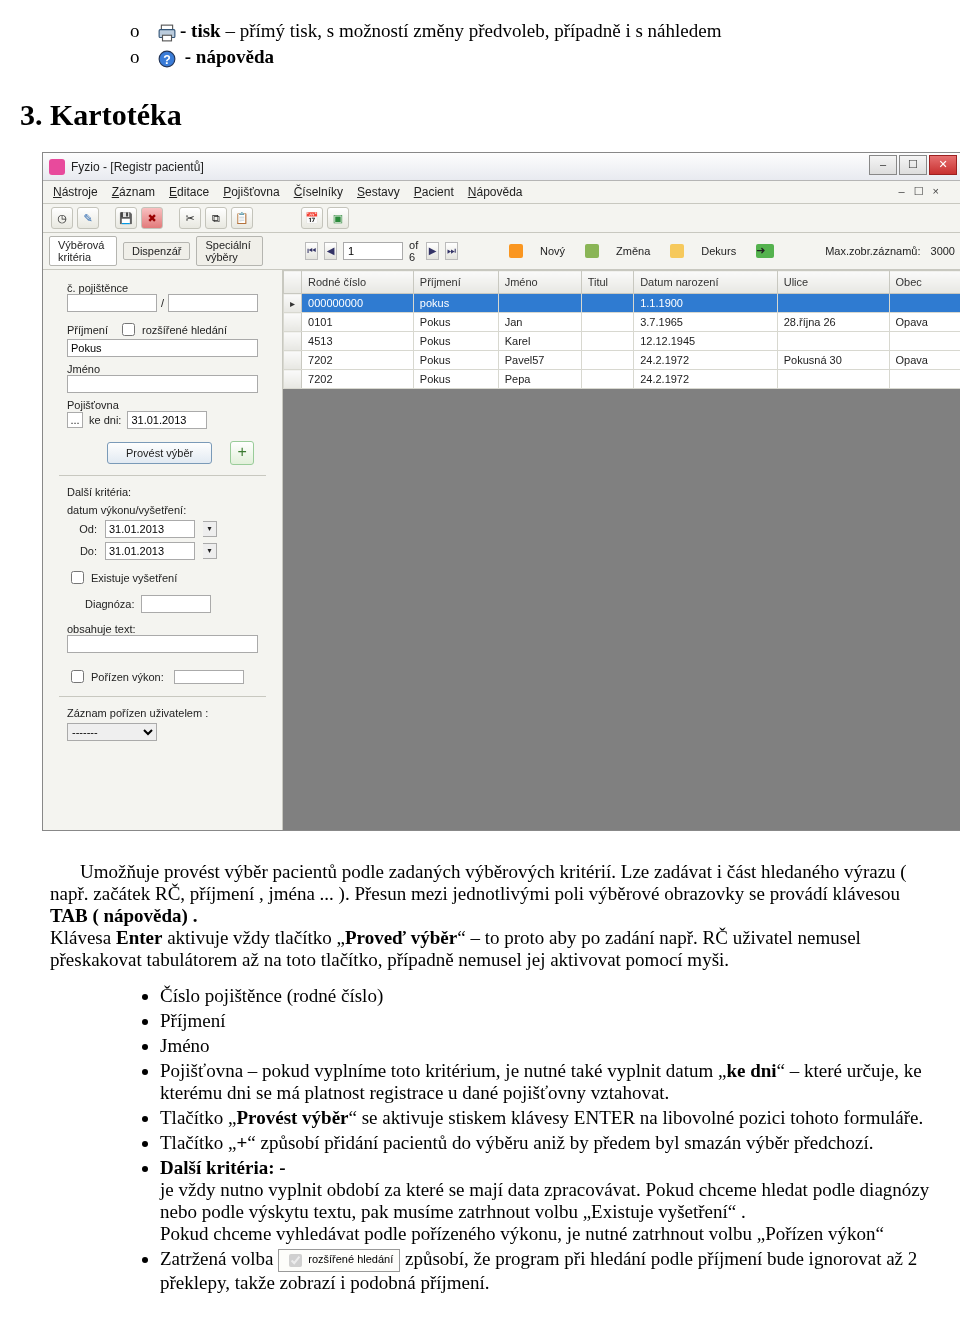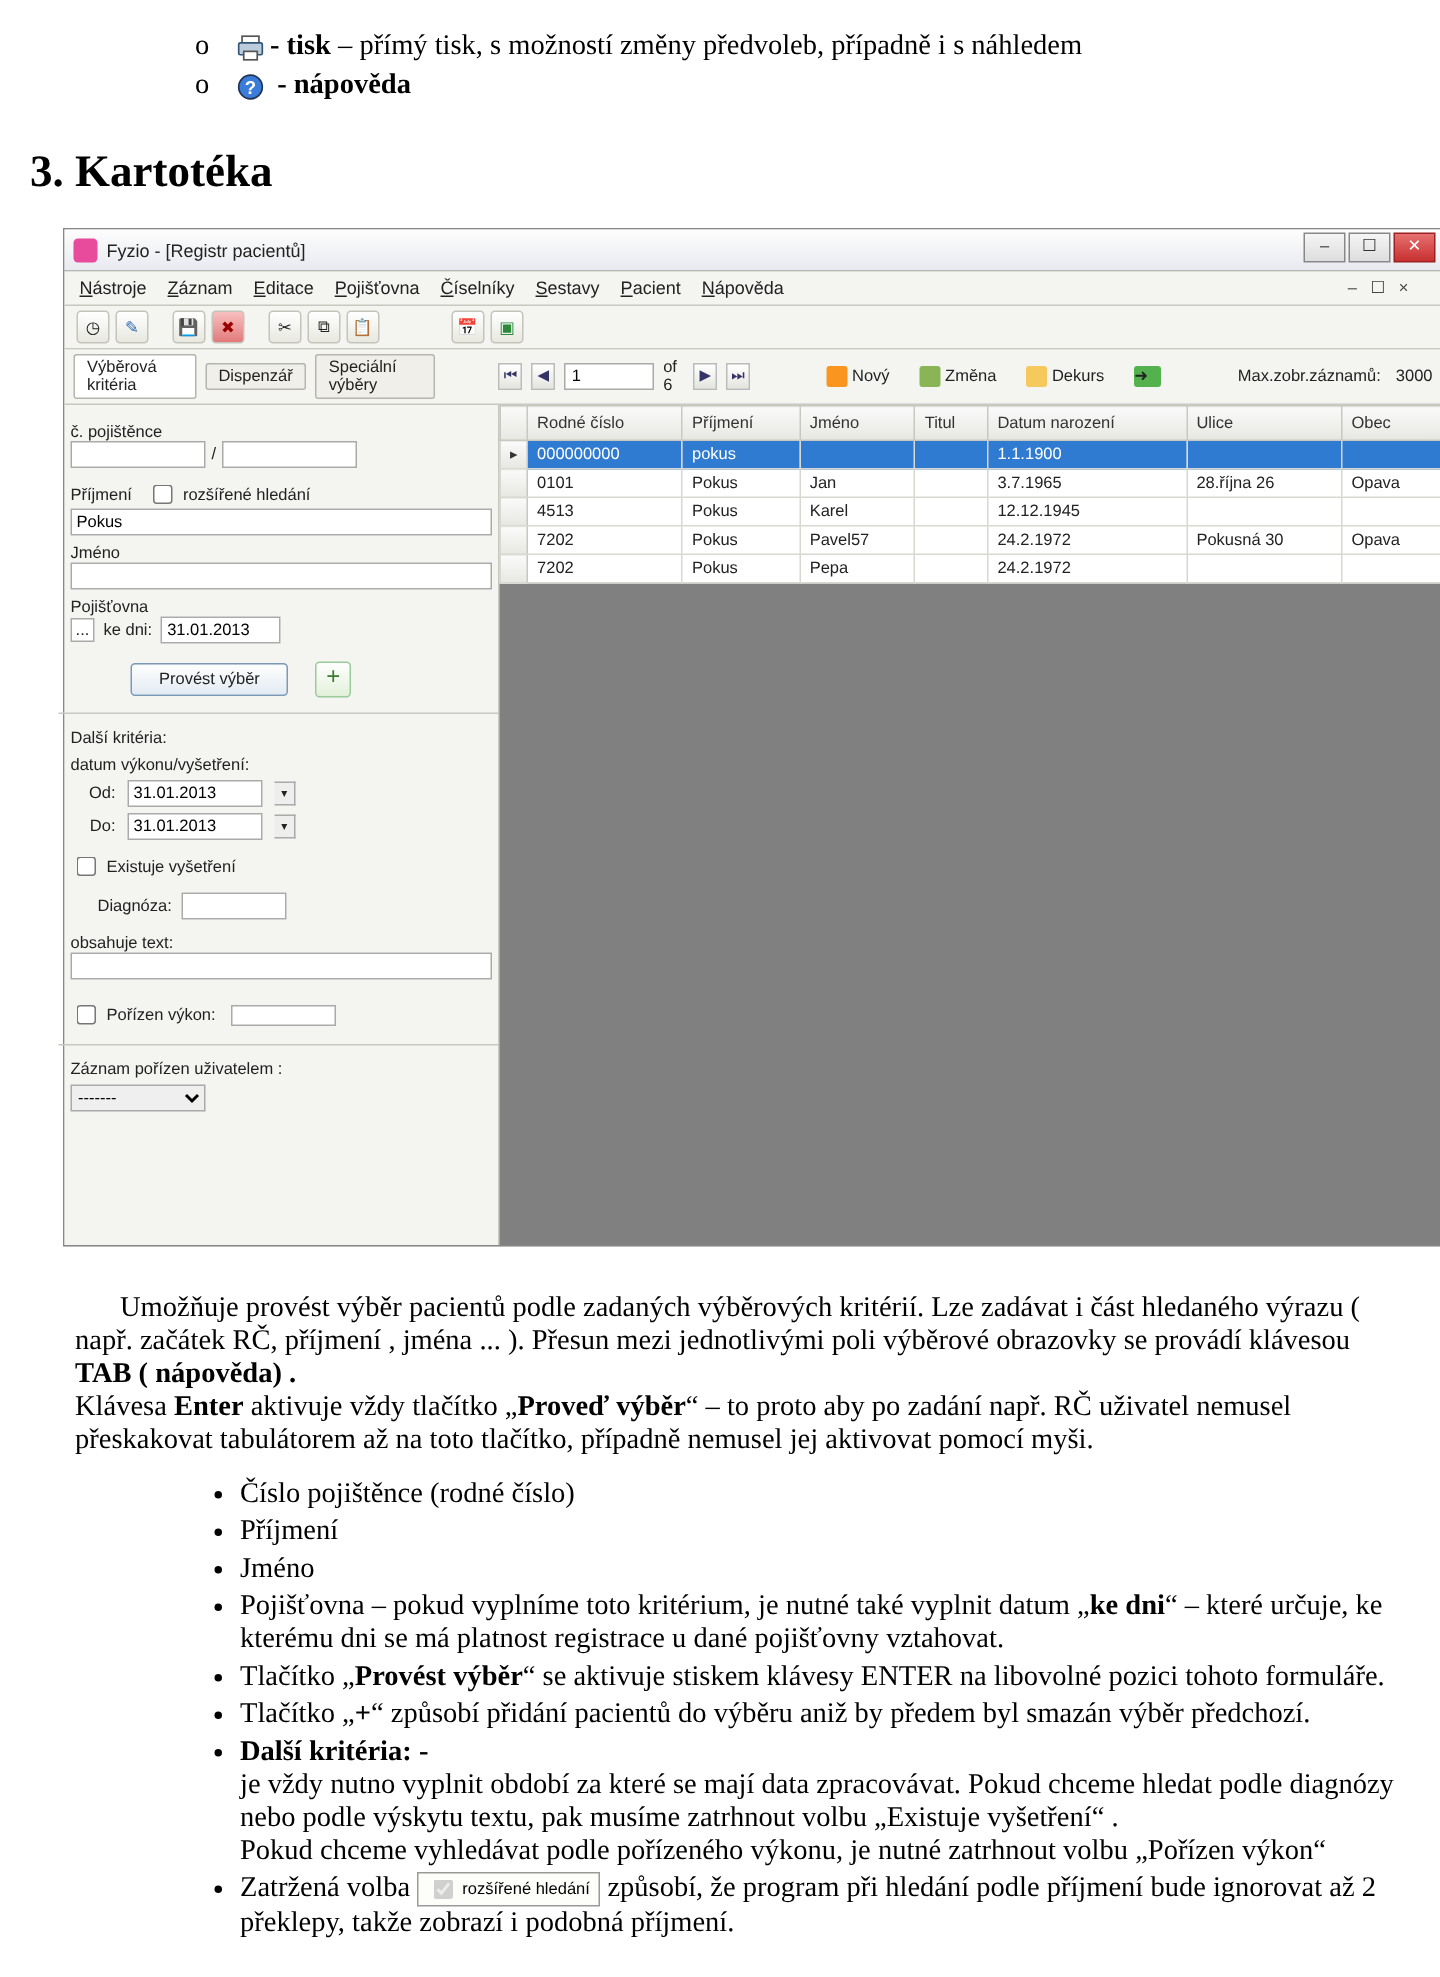--- a/index.html
+++ b/index.html
@@ -74,29 +74,29 @@
     background:#f4f4f0;
     border-bottom:1px solid #c8c8c0;
     padding:3px 6px;
     display:flex; align-items:center; gap:6px;
     font-size:11px;
   }
   .navbar .tab { border:1px solid #b5b5b0; background:#f0efe9; padding:2px 8px; border-radius:2px;}
   .navbar .tab.active { background:#fff;}
   .navbar input.page { width:60px; height:18px; border:1px solid #aaa; font-size:11px; padding:0 4px;}
   .navbtn { width:20px;height:18px;border:1px solid #bbb;background:linear-gradient(#fff,#e4e4de);text-align:center;line-height:15px;font-size:10px;color:#336; }
-  .navbar .chip { display:flex; align-items:center; gap:3px; padding:1px 6px; border:1px solid transparent;}
+  .navbar .chip { display:flex; align-items:center; gap:17px; padding:1px 6px; border:1px solid transparent;}
   .navbar .chip .ci { width:14px;height:14px; background:#fa9620; border-radius:2px;}
   .navbar .chip .ci.b { background:#8ab556;}
   .navbar .chip .ci.c { background:#f6c95c;}
   .navbar .chip .ci.d { background:#54b24e;}
   .navbar .spacer { flex:0 0 20px; border-left:1px solid #ccc; margin:0 6px;}
   
   .mainsplit { display:flex; min-height:560px; }
-  .leftpanel { width:290px; background:#f4f4f0; border-right:1px solid #c8c8c0; padding:6px 4px; font-size:11px;}
+  .leftpanel { width:240px; background:#f4f4f0; border-right:1px solid #c8c8c0; padding:6px 24px; font-size:11px;}
   .rightpanel { flex:1; background:#808080; padding:0;}
   .leftpanel label { display:block; margin-top:6px; color:#222;}
   .leftpanel input[type=text]{width:100%; height:18px; border:1px solid #aaa; font-size:11px; padding:0 3px; background:#fff;}
   .leftpanel .rcrow { display:flex; gap:4px; align-items:center;}
   .leftpanel .rcrow input{ width:90px;}
   .leftpanel hr { border:none; border-top:1px solid #c8c8c0; margin:10px -8px;}
   .leftpanel .btnrow { display:flex; align-items:center; gap:18px; margin:12px 0 4px 40px;}
   .leftpanel .btnsel { border:1px solid #7a9ab8; background:linear-gradient(#fefefe,#e2eaf2); padding:4px 18px; border-radius:3px; font-size:11px;}
   .leftpanel .btnplus { width:24px;height:24px;border:1px solid #9c9; background:linear-gradient(#fff,#e2f0da); color:#3a7a30;font-size:16px;line-height:20px;text-align:center;border-radius:3px;}
   .leftpanel .dtrow{ display:flex; align-items:center; gap:8px; margin-top:4px;}

